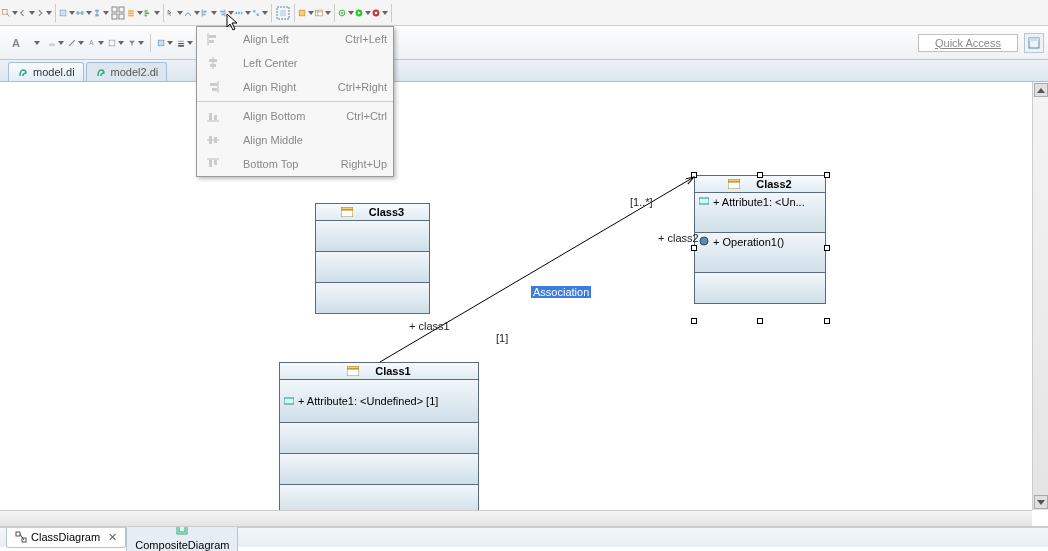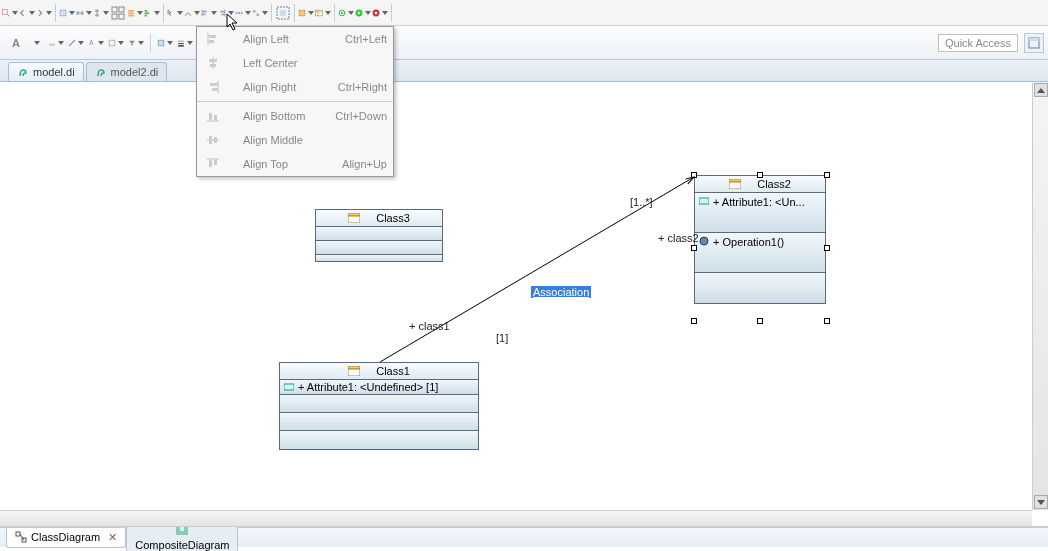--- a/index.html
+++ b/index.html
@@ -11,42 +11,42 @@
 .tb-btn.drop::after { content: ""; margin-left: 2px; border-left: 3px solid transparent; border-right: 3px solid transparent; border-top: 4px solid #666; }
 .tb-sep { width: 1px; height: 18px; background: #ccc; margin: 0 2px; }
 .tb-btn svg { width: 14px; height: 14px; }
 
 .toolbar-sub { height: 34px; background: linear-gradient(#fdfdfd,#eef2f6); border-bottom: 1px solid #b8c7d6; display: flex; align-items: center; padding: 0 8px; gap: 4px; position: relative; }
 .combo { display: flex; align-items: center; border: 1px solid #aab; background: #fff; height: 20px; }
 .combo-val { padding: 0 4px; min-width: 30px; }
 .combo-btn { width: 16px; height: 18px; display: flex; align-items: center; justify-content: center; border-left: 1px solid #ccc; }
 .combo-btn::after { content: ""; border-left: 4px solid transparent; border-right: 4px solid transparent; border-top: 5px solid #555; }
 .zoom-combo input { border: none; width: 60px; height: 18px; padding: 0 4px; outline: none; }
-.quick-access { position: absolute; right: 30px; border: 1px solid #c0c0c0; padding: 2px 6px; color: #888; background: #fff; }
+.quick-access { position: absolute; right: 30px; border: 1px solid #c0c0c0; padding: 2px 16px; color: #888; background: #fff; text-decoration: underline; }
 .perspective-btn { position: absolute; right: 4px; width: 20px; height: 20px; border: 1px solid #b8c7d6; background: #eef2f6; display:flex; align-items:center; justify-content:center; }
 
 
 .editor-tabs { height: 22px; background: linear-gradient(#ecf1f6,#dde6ef); border-bottom: 1px solid #a8bed4; display: flex; align-items: flex-end; padding-left: 8px; gap: 2px; }
 .etab { display: flex; align-items: center; gap: 4px; padding: 3px 8px; background: linear-gradient(#f7fbff,#e4eef7); border: 1px solid #a8bed4; border-bottom: none; border-radius: 3px 3px 0 0; cursor: pointer; color: #333; }
 .etab.dim { background: #dde6ef; color: #555; }
 .file-icon { width: 12px; height: 12px; }
 
 
 .canvas-wrap { position: relative; width: 100%; height: calc(100% - 26px - 34px - 22px - 24px); background: #fff; overflow: hidden; border-bottom: 1px solid #ccc; }
 .canvas { position: relative; width: 100%; height: 100%; }
 .hscroll { position: absolute; bottom: 0; left: 0; right: 16px; height: 16px; background: linear-gradient(#f4f4f4,#e4e4e4); border-top: 1px solid #ccc; }
 .vscroll { position: absolute; right: 0; top: 0; bottom: 16px; width: 16px; background: linear-gradient(#f4f4f4,#e4e4e4); border-left: 1px solid #ccc; display:flex; flex-direction:column; justify-content:space-between; }
 .scroll-cap { width:14px; height:14px; margin:1px auto; background:#e0e0e0; border:1px solid #aaa; display:flex; align-items:center; justify-content:center; }
 .scroll-cap.up::after { content:""; border-left:4px solid transparent; border-right:4px solid transparent; border-bottom:5px solid #555; }
 .scroll-cap.down::after { content:""; border-left:4px solid transparent; border-right:4px solid transparent; border-top:5px solid #555; }
 
 
 .uml { position: absolute; border: 1px solid #5a6a7a; background: linear-gradient(#fdfeff,#d3e1ea); }
-.uml .hdr { display: flex; gap: 16px; align-items: center; justify-content: center; padding: 2px 4px; border-bottom: 1px solid #5a6a7a; font-weight: normal; background: linear-gradient(#f7fbff,#e0ebf2); }
-.uml .sect { min-height: 14px; border-bottom: 1px solid #5a6a7a; padding: 1px 4px; display:flex; align-items:center; gap:4px; background: linear-gradient(#f1f7fb,#cfdee8); }
+.uml .hdr { display: flex; gap: 16px; align-items: center; justify-content: center; padding: 2px 4px; border-bottom: 1px solid #5a6a7a; font-weight: bold; background: linear-gradient(#f7fbff,#e0ebf2); }
+.uml .sect { min-height: 14px; border-bottom: 1px solid #5a6a7a; padding: 15px 4px; display:flex; align-items:center; gap:4px; background: linear-gradient(#f1f7fb,#cfdee8); }
 .uml .sect:last-child { border-bottom: none; }
 .class-icon { width: 12px; height: 10px; }
 .attr-icon { width: 10px; height: 10px; }
 .op-icon { width:10px; height:10px; }
 
 
 .sel-handle { position: absolute; width: 6px; height: 6px; background: #fff; border: 1px solid #000; }
 
 
 .assoc-line { position: absolute; pointer-events: none; }
@@ -311,43 +311,43 @@
   <div class="dd-sep"></div>
   <div class="dd-row">
     <span class="ico">
         <svg width="14" height="14" viewBox="0 0 14 14">
           <line x1="1" y1="12" x2="13" y2="12" stroke="#bbb"></line>
           <rect x="3" y="4" width="3" height="7" fill="#ccc"></rect>
           <rect x="8" y="6" width="3" height="5" fill="#ccc"></rect>
         </svg>
       </span>
     <span class="txt">Align Bottom</span>
-    <span class="sc">Ctrl+Down</span>
+    <span class="sc">Ctrl+Ctrl</span>
   </div>
   <div class="dd-row">
     <span class="ico">
         <svg width="14" height="14" viewBox="0 0 14 14">
           <line x1="1" y1="7" x2="13" y2="7" stroke="#bbb"></line>
           <rect x="3" y="3" width="3" height="8" fill="#ccc"></rect>
           <rect x="8" y="4" width="3" height="6" fill="#ccc"></rect>
         </svg>
       </span>
     <span class="txt">Align Middle</span>
     <span class="sc"></span>
   </div>
   <div class="dd-row">
     <span class="ico">
         <svg width="14" height="14" viewBox="0 0 14 14">
           <line x1="1" y1="2" x2="13" y2="2" stroke="#bbb"></line>
           <rect x="3" y="3" width="3" height="7" fill="#ccc"></rect>
           <rect x="8" y="3" width="3" height="5" fill="#ccc"></rect>
         </svg>
       </span>
-    <span class="txt">Align Top</span>
-    <span class="sc">Align+Up</span>
+    <span class="txt">Bottom Top</span>
+    <span class="sc">Right+Up</span>
   </div>
 </div>
 
 <svg class="cursor" width="16" height="20" viewBox="0 0 16 20">
     <path d="M1 1 L1 14 L4 11 L7 17 L9 16 L6 10 L11 10 Z" fill="#fff" stroke="#000" stroke-width="1"></path>
   </svg>
 
 <div class="editor-tabs">
   <div class="etab">
     <svg class="file-icon" viewBox="0 0 12 12">
@@ -359,21 +359,21 @@
     <svg class="file-icon" viewBox="0 0 12 12">
         <path d="M3 10 Q3 4 6 4 Q9 4 9 7 Q6 7 6 10" fill="none" stroke="#3a7" stroke-width="1.5"></path>
       </svg>
     <span>model2.di</span>
   </div>
 </div>
 
 <div class="canvas-wrap">
   <div class="canvas">
 
-    <div class="uml" style="left:315px; top:127px; width:128px;">
+    <div class="uml" style="left:315px; top:121px; width:115px;">
       <div class="hdr">
         <svg class="class-icon" viewBox="0 0 12 10">
             <rect x="0" y="0" width="12" height="3" fill="#fc6" stroke="#a83"></rect>
             <rect x="0" y="3" width="12" height="7" fill="#fff" stroke="#a83"></rect>
           </svg>
         <span>Class3</span>
       </div>
       <div class="sect"></div>
       <div class="sect"></div>
       <div class="sect" style="min-height:6px;"></div>
@@ -433,21 +433,21 @@
     <svg class="assoc-line" style="left:0; top:0;" width="1000" height="500">
       <defs>
         <marker id="arrow" markerWidth="10" markerHeight="10" refX="9" refY="3" orient="auto">
           <path d="M0 0 L9 3 L0 6" fill="none" stroke="#000" stroke-width="1"></path>
         </marker>
       </defs>
       <line x1="380" y1="280" x2="694" y2="95" stroke="#000" stroke-width="1" marker-end="url(#arrow)"></line>
     </svg>
     <span class="assoc-lbl" style="left:399px; top:238px;margin-left:10px;">+ class1</span>
     <span class="assoc-lbl" style="left:496px; top:250px;">[1]</span>
-    <span class="assoc-lbl sel" style="left:531px; top:204px;text-decoration:underline;">Association</span>
+    <span class="assoc-lbl sel" style="left:531px; top:204px;">Association</span>
     <span class="assoc-lbl" style="left:658px; top:150px;">+ class2</span>
     <span class="assoc-lbl" style="left:630px; top:114px;">[1..*]</span>
 
   </div>
   <div class="vscroll">
     <div class="scroll-cap up"></div>
     <div class="scroll-cap down"></div>
   </div>
   <div class="hscroll"></div>
 </div>

